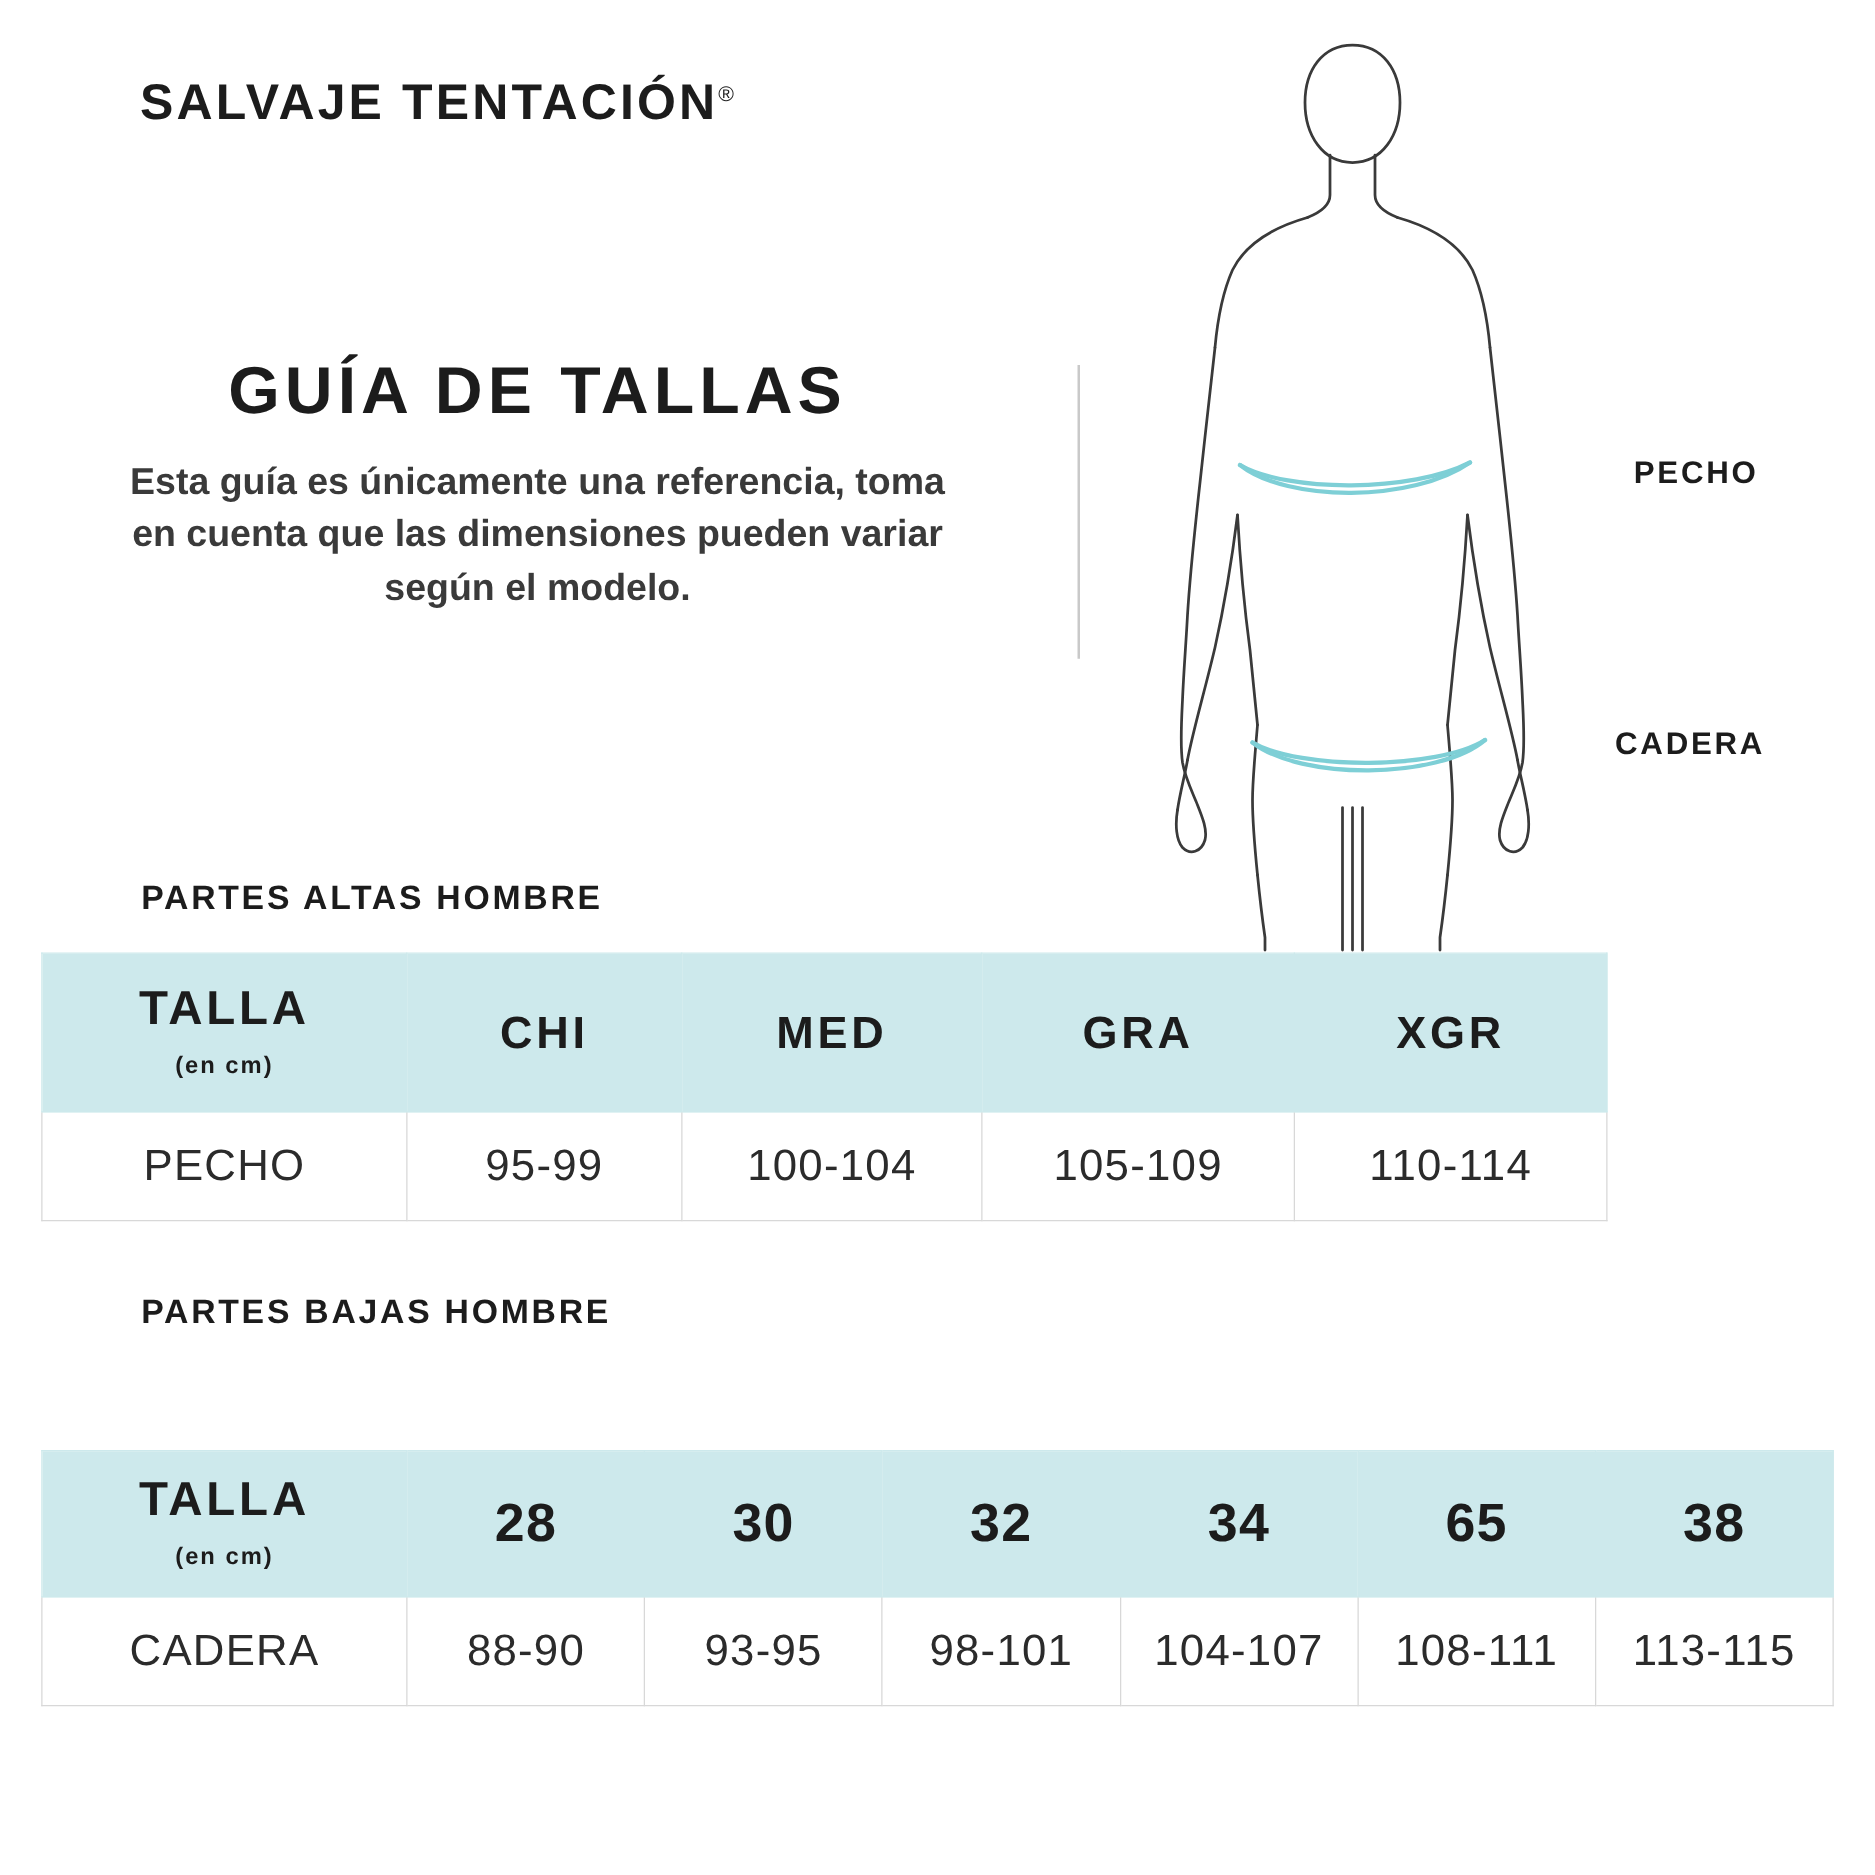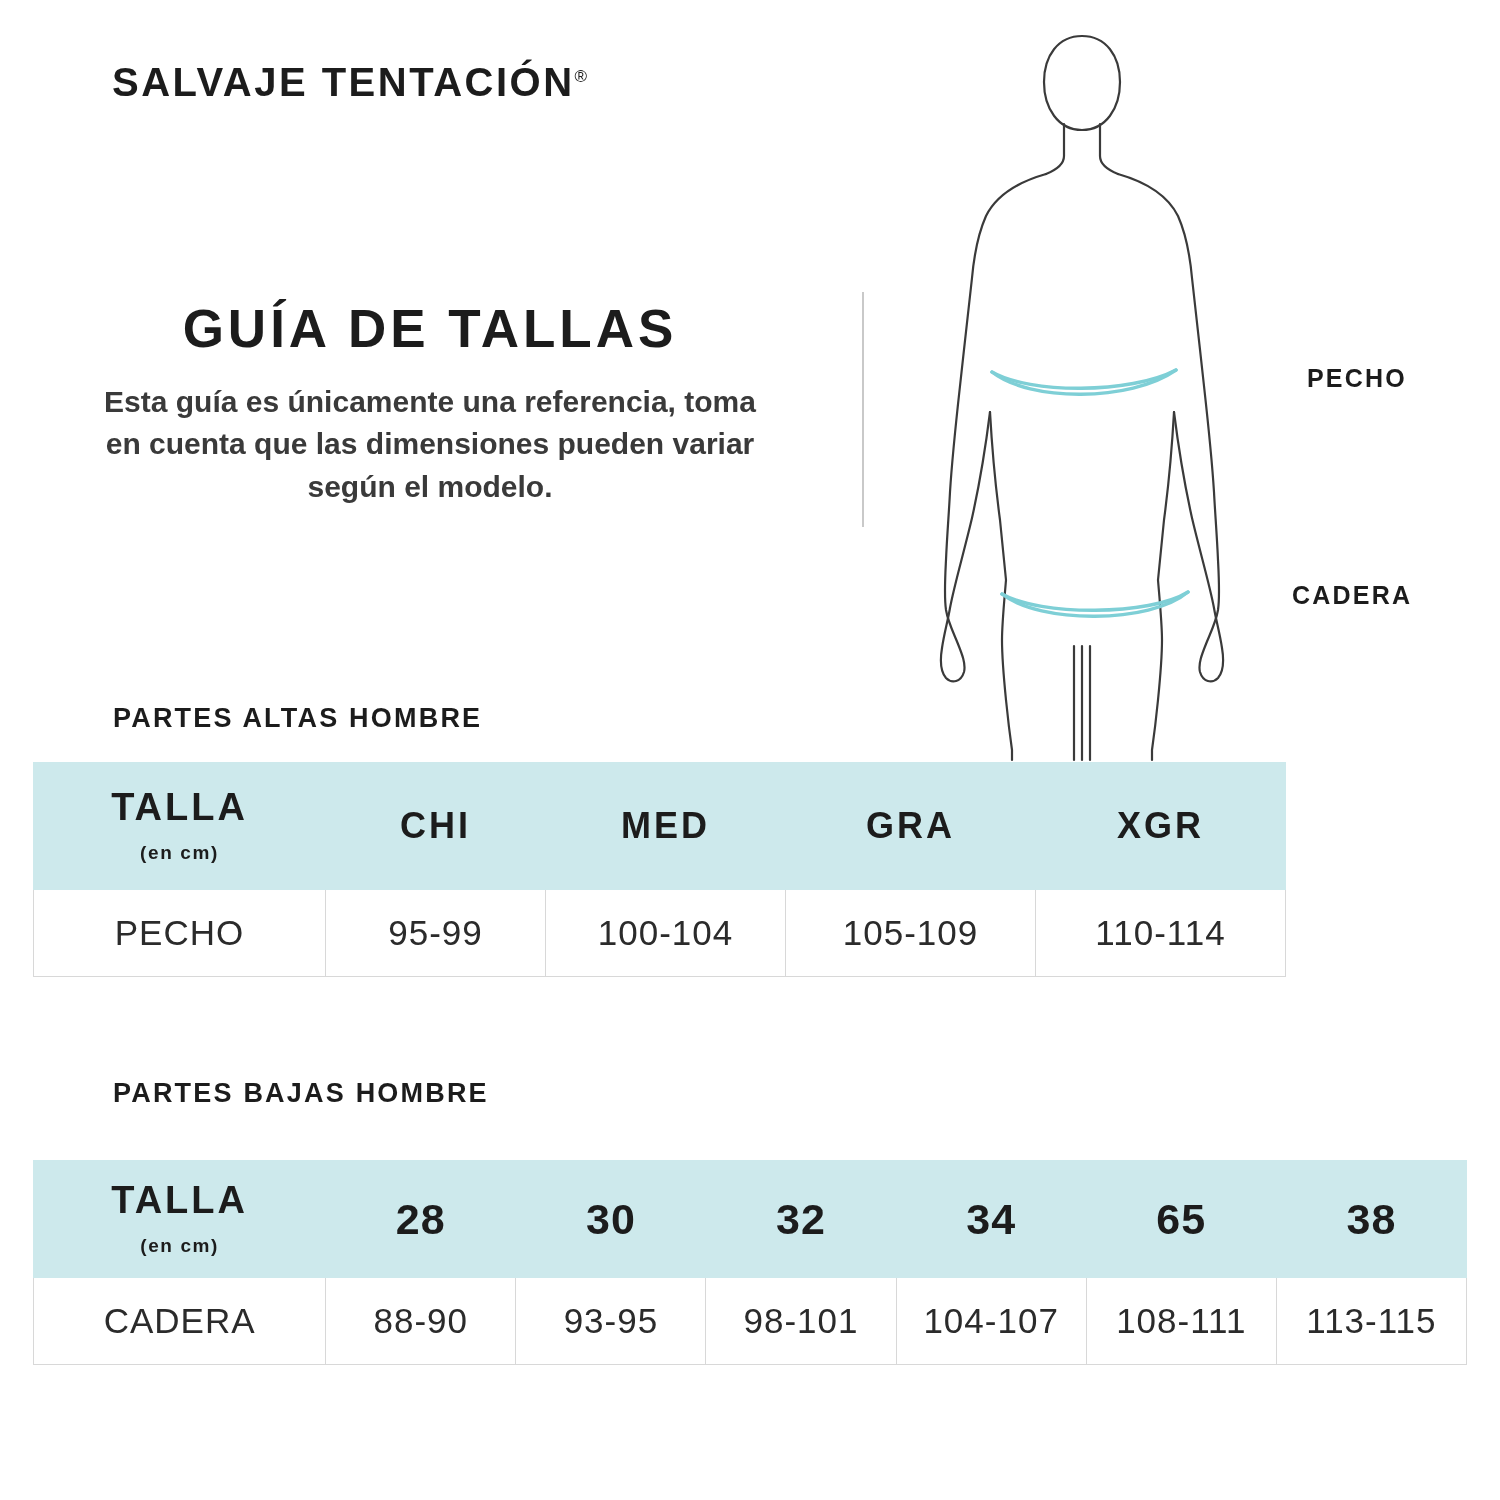--- a/index.html
+++ b/index.html
@@ -47,21 +47,21 @@
     left: 90px;
     top: 285px;
     width: 680px;
     text-align: center;
   }
   .intro-title {
     font-size: 53px;
     font-weight: 700;
     letter-spacing: 4px;
     color: #1c1c1c;
-    margin: 16px 0 24px 0;
+    margin: 0 0 24px 0;
     line-height: 1.05;
   }
   .intro-text {
     font-size: 30px;
     line-height: 1.42;
     color: #3a3a3a;
     font-weight: 700;
     margin: 0;
   }
 
@@ -101,21 +101,21 @@
   .section-caption {
     position: absolute;
     left: 113px;
     font-size: 27px;
     font-weight: 700;
     letter-spacing: 2.2px;
     color: #1c1c1c;
     white-space: nowrap;
   }
   .cap-altas { top: 703px; }
-  .cap-bajas { top: 1078px; }
+  .cap-bajas { top: 1034px; }
 
   
   .size-table {
     position: absolute;
     border-collapse: collapse;
     table-layout: fixed;
   }
   .table-altas {
     left: 33px;
     top: 762px;

